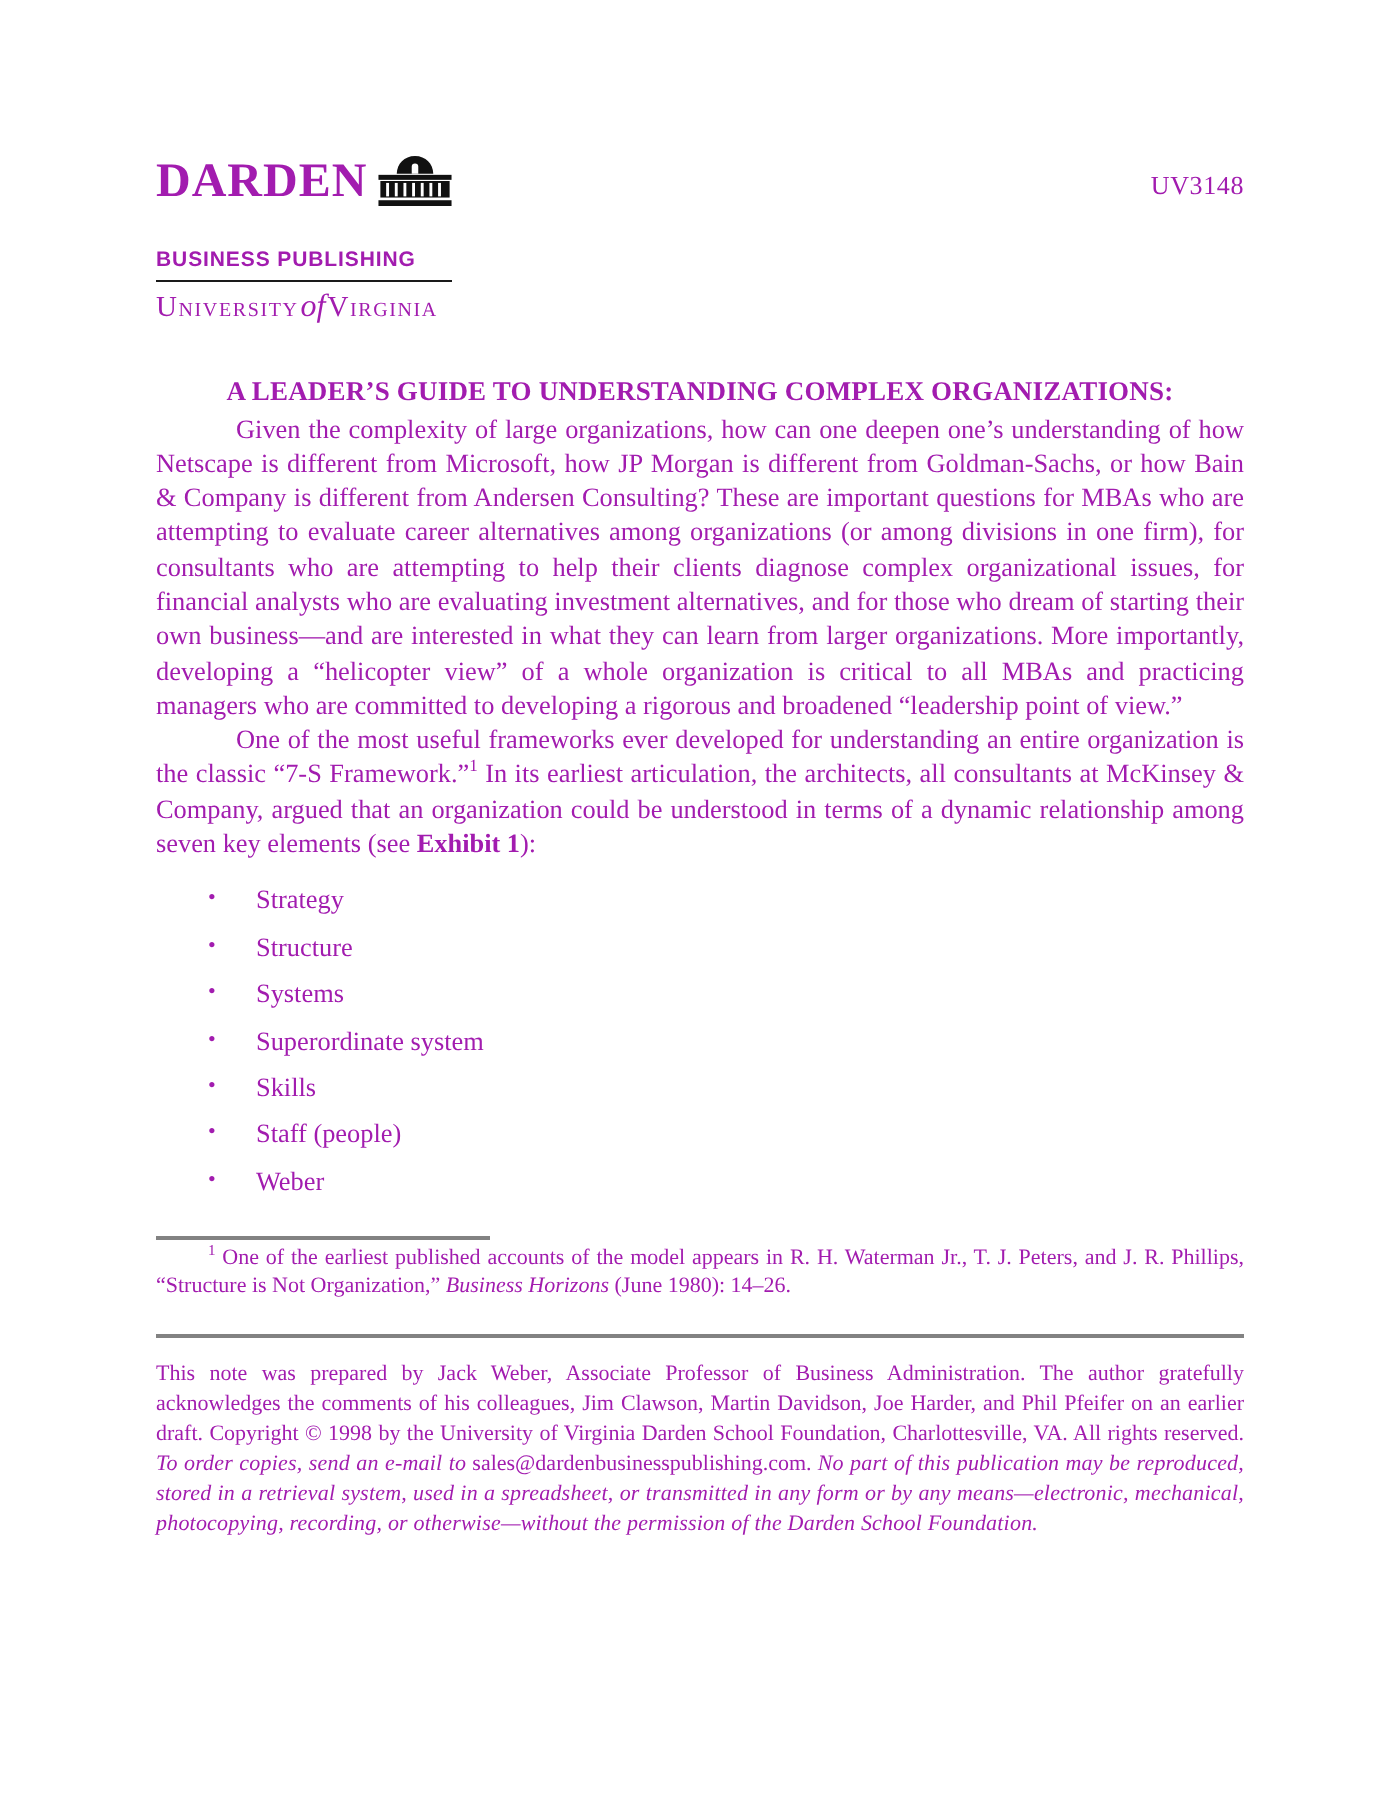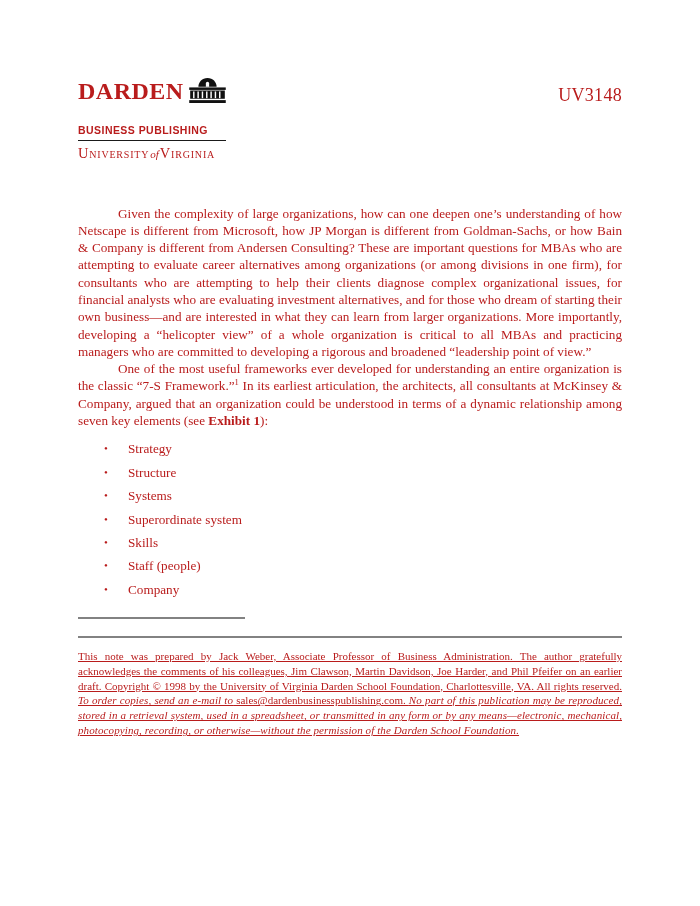--- a/index.html
+++ b/index.html
@@ -5,21 +5,21 @@
   html, body { margin: 0; padding: 0; background: #e8e8e8; }
   .page {
     position: relative;
     width: 700px;
     height: 906px;
     margin: 0 auto;
     background: #ffffff;
     box-sizing: border-box;
     padding: 78px 78px 0 78px;
     font-family: "Liberation Serif", serif;
-    color: #b91c1c;
+    color: #a21caf;
     overflow: hidden;
   }
 
   
   .header { display: flex; justify-content: space-between; align-items: flex-start; }
   .logo { display: inline-block; }
   .logo-row1 { display: flex; align-items: flex-end; gap: 5px; }
   .darden-text {
     font-family: "Liberation Serif", serif;
     font-weight: 700;
@@ -32,22 +32,22 @@
     font-family: "Liberation Sans", sans-serif;
     font-weight: 700;
     font-size: 10.5px;
     letter-spacing: 0.45px;
     margin-top: 21px;
     white-space: nowrap;
   }
   .logo-rule { height: 1px; background: #1a1a1a; margin: 4px 0 4px 0; }
   .uva-line { font-size: 10px; letter-spacing: 0.8px; white-space: nowrap; }
   .uva-line .bigcap { font-size: 14.5px; }
-  .uva-line .of { font-style: italic; font-size: 11px; letter-spacing: 0; margin: 0 1px; }
-  .doc-number { font-size: 18px; margin-top: 7px; letter-spacing: 0.3px; }
+  .uva-line .of { font-style: italic; font-size: 16px; letter-spacing: 0; margin: 0 1px; }
+  .doc-number { font-size: 13px; margin-top: 7px; letter-spacing: 0.3px; }
 
   
   .title {
     margin: 24px 0 0 0;
     text-align: center;
     font-size: 13.5px;
     font-weight: 700;
     line-height: 18.5px;
     letter-spacing: 0.1px;
   }
@@ -81,21 +81,20 @@
   }
   p.footnote sup { font-size: 7.5px; line-height: 0; }
 
   
   .bottom-rule { margin-top: 17px; height: 2px; background: #828282; }
   p.copyright {
     margin: 11px 0 0 0;
     font-size: 11px;
     line-height: 14.9px;
     text-align: justify;
-    text-decoration: underline;
   }
   p.copyright i { letter-spacing: 0.1px; }
 </style>
 </head>
 <body>
 
 <div class="page">
 
   <div class="header">
     <div class="logo">
@@ -118,21 +117,21 @@
           </svg>
         </span>
       </div>
       <div class="bp-text">BUSINESS PUBLISHING</div>
       <div class="logo-rule"></div>
       <div class="uva-line"><span class="bigcap">U</span><span>NIVERSITY</span><span class="of">of</span><span class="bigcap">V</span><span>IRGINIA</span></div>
     </div>
     <div class="doc-number">UV3148</div>
   </div>
 
-  <h1 class="title"><br></h1>
+  <h1 class="title"><span>A LEADER’S GUIDE TO UNDERSTANDING COMPLEX ORGANIZATIONS:</span><br></h1>
 
   <p class="body-p p1">Given the complexity of large organizations, how can one deepen one’s understanding of how Netscape is different from Microsoft, how JP Morgan is different from Goldman-Sachs, or how Bain &amp; Company is different from Andersen Consulting? These are important questions for MBAs who are attempting to evaluate career alternatives among organizations (or among divisions in one firm), for consultants who are attempting to help their clients diagnose complex organizational issues, for financial analysts who are evaluating investment alternatives, and for those who dream of starting their own business—and are interested in what they can learn from larger organizations. More importantly, developing a “helicopter view” of a whole organization is critical to all MBAs and practicing managers who are committed to developing a rigorous and broadened “leadership point of view.”</p>
 
   <p class="body-p p2"><span>One of the most useful frameworks ever developed for understanding an entire organization is the classic “7-S Framework.”</span><sup class="fn-ref">1</sup><span> In its earliest articulation, the architects, all consultants at McKinsey &amp; Company, argued that an organization could be understood in terms of a dynamic relationship among seven key elements (see </span><b>Exhibit 1</b><span>):</span></p>
 
   <ul class="bullets">
     <li>
         <span class="bullet-dot">•</span>
         <span class="li-text">Strategy</span>
       </li>
@@ -151,24 +150,25 @@
     <li>
         <span class="bullet-dot">•</span>
         <span class="li-text">Skills</span>
       </li>
     <li>
         <span class="bullet-dot">•</span>
         <span class="li-text">Staff (people)</span>
       </li>
     <li>
         <span class="bullet-dot">•</span>
-        <span class="li-text">Company</span>
+        <span class="li-text">Weber</span>
       </li>
   </ul>
 
   <div class="footnote-area">
     <div class="footnote-rule"></div>
+    <p class="footnote"><sup>1</sup><span> One of the earliest published accounts of the model appears in R. H. Waterman Jr., T. J. Peters, and J. R. Phillips, “Structure is Not Organization,” </span><i>Business Horizons</i><span> (June 1980): 14–26.</span></p>
   </div>
 
   <div class="bottom-rule"></div>
   <p class="copyright"><span>This note was prepared by Jack Weber, Associate Professor of Business Administration. The author gratefully acknowledges the comments of his colleagues, Jim Clawson, Martin Davidson, Joe Harder, and Phil Pfeifer on an earlier draft. Copyright © 1998 by the University of Virginia Darden School Foundation, Charlottesville, VA. All rights reserved. </span><i>To order copies, send an e-mail to</i><span> sales@dardenbusinesspublishing.com. </span><i>No part of this publication may be reproduced, stored in a retrieval system, used in a spreadsheet, or transmitted in any form or by any means—electronic, mechanical, photocopying, recording, or otherwise—without the permission of the Darden School Foundation.</i></p>
 
 </div>
 
 </body></html>

